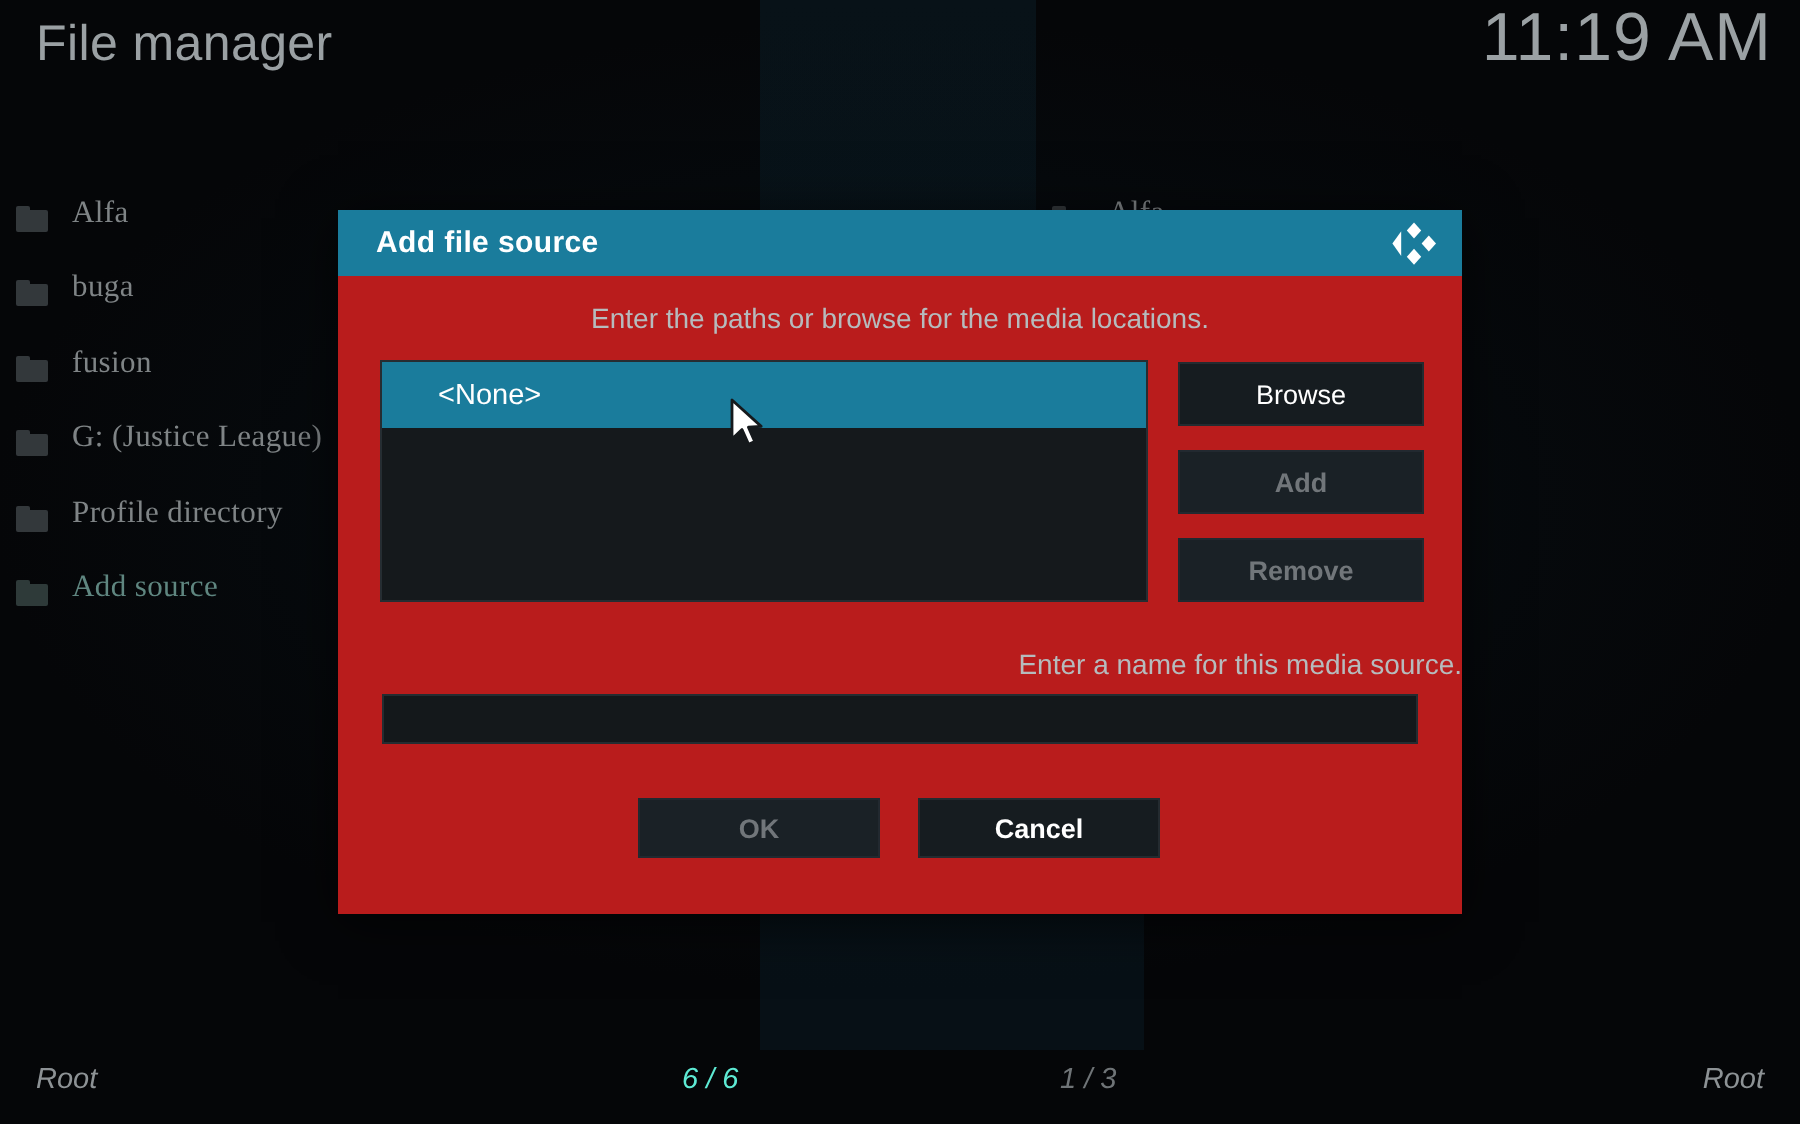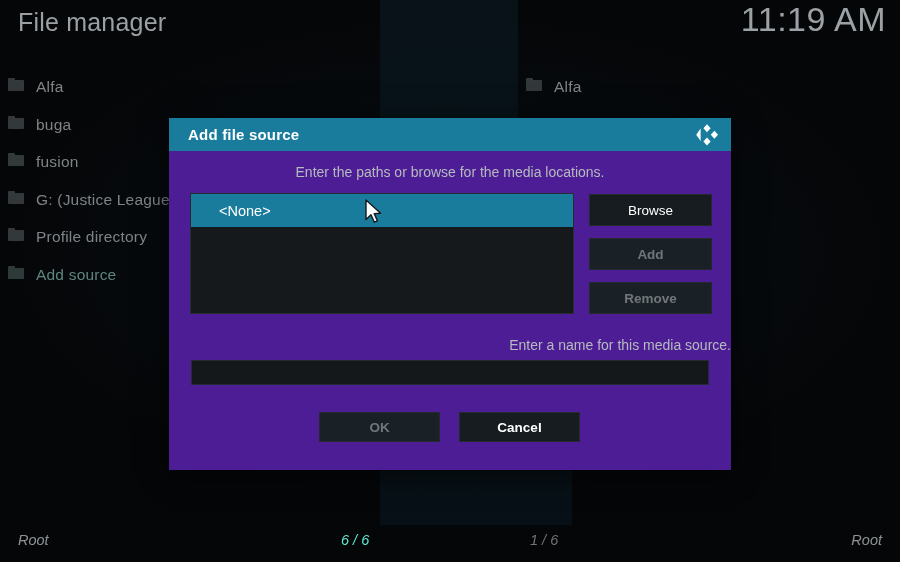--- a/index.html
+++ b/index.html
@@ -81,23 +81,24 @@
     position: absolute;
     top: 78px;
   }
   .pane.left { left: 0px; width: 380px; }
   .pane.right { left: 518px; width: 382px; }
 
   .file-row {
     position: relative;
     height: 37.5px;
     display: flex;
-    align-items: flex-start;
+    align-items: flex-end;
     padding-left: 8px;
     box-sizing: border-box;
+    font-family: Liberation Serif, serif;
   }
   .folder-icon {
     width: 16px;
     height: 13px;
     margin-right: 12px;
     flex: none;
     position: relative;
   }
   .folder-icon::before {
     content: "";
@@ -141,24 +142,24 @@
   }
   #sb-left-root  { left: 18px; }
   #sb-left-count { left: 341px; color: #5eead4; }
   #sb-right-count{ left: 530px; color: #6f7477; }
   #sb-right-root { right: 18px; }
 
   
   #dialog {
     position: absolute;
     left: 169px;
-    top: 118px;
+    top: 105px;
     width: 562px;
     height: 352px;
-    background: #4c1d95;
+    background: #b91c1c;
     box-shadow: 0 4px 26px rgba(0,0,0,0.65);
   }
   #dialog-titlebar {
     position: relative;
     height: 33px;
     background: #1a7c9c;
     display: flex;
     align-items: center;
   }
   #dialog-title {
@@ -345,21 +346,21 @@
   <div class="pane right" id="right-pane">
     <div class="file-row">
       <span class="folder-icon"></span>
       <span class="file-label">Alfa</span>
     </div>
   </div>
 
   <div id="statusbar">
     <div class="sb" id="sb-left-root">Root</div>
     <div class="sb" id="sb-left-count">6 / 6</div>
-    <div class="sb" id="sb-right-count">1 / 6</div>
+    <div class="sb" id="sb-right-count">1 / 3</div>
     <div class="sb" id="sb-right-root">Root</div>
   </div>
 
   <div id="dialog">
 
     <div id="dialog-titlebar">
       <span id="dialog-title">Add file source</span>
       <span id="kodi-logo">
         <svg viewBox="0 0 26 26" width="26" height="26" aria-hidden="true">
           <polygon points="13,2.2 16.6,6.2 13,10.2 9.4,6.2" fill="#ffffff"></polygon>

